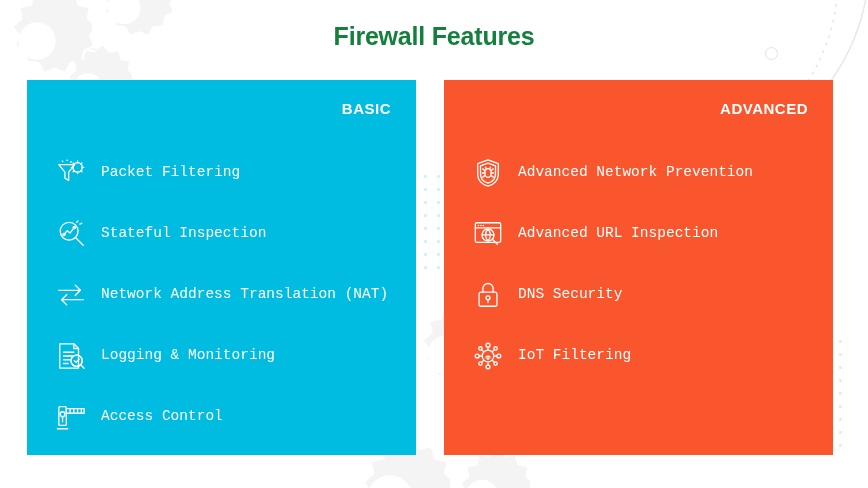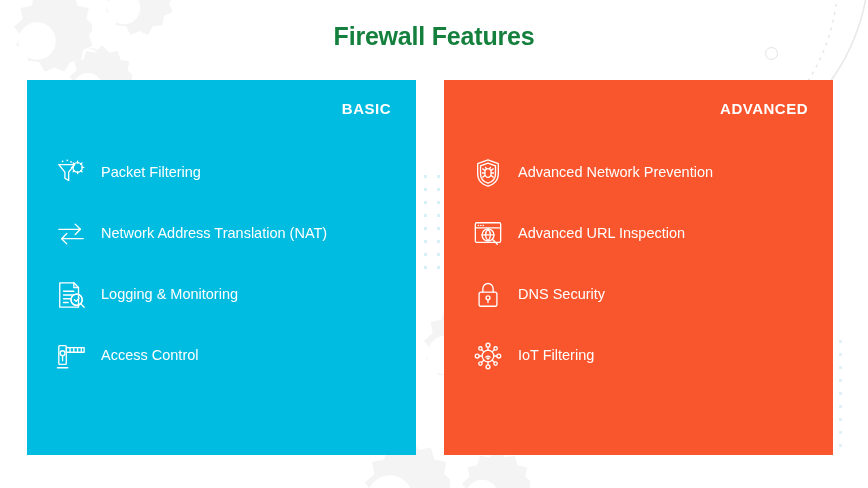--- a/index.html
+++ b/index.html
@@ -100,20 +100,21 @@
     left: 28px;
     right: 18px;
     list-style: none;
   }
 
   .feature-item {
     display: flex;
     align-items: center;
     height: 61px;
     gap: 14px;
+    font-family: Liberation Mono, monospace;
   }
 
   .feature-icon {
     width: 32px;
     height: 32px;
     flex: 0 0 32px;
     display: flex;
     align-items: center;
     justify-content: center;
   }
@@ -197,20 +198,33 @@
           <circle cx="23" cy="10" r="5"></circle>
           <path d="M23 3.4v2M23 14.6v2M29.6 10h-2M18.4 10h-2M27.7 5.3l-1.4 1.4M19.7 13.3l-1.4 1.4M27.7 14.7l-1.4-1.4M19.7 6.7l-1.4-1.4"></path>
           <circle cx="7" cy="3.5" r="0.9" fill="#ffffff" stroke="none"></circle>
           <circle cx="12" cy="2.4" r="0.9" fill="#ffffff" stroke="none"></circle>
           <circle cx="16" cy="4.2" r="0.9" fill="#ffffff" stroke="none"></circle>
         </svg>
       </span>
       <span class="feature-label">Packet Filtering</span>
     </li>
 
+    <li class="feature-item">
+      <span class="feature-icon">
+        <svg viewBox="0 0 32 32">
+          <circle cx="14" cy="13" r="9.5"></circle>
+          <path d="M20.8 19.8L29 28"></path>
+          <path d="M8.5 16.5l3.5-4 3 2.5 4.5-6"></path>
+          <circle cx="8.5" cy="16.5" r="1.2"></circle>
+          <circle cx="19.5" cy="9" r="1.2"></circle>
+          <path d="M22 3.5l1.5-1.5M25.5 5.5l2-1"></path>
+        </svg>
+      </span>
+      <span class="feature-label">Stateful Inspection</span>
+    </li>
 
     <li class="feature-item">
       <span class="feature-icon">
         <svg viewBox="0 0 32 32">
           <path d="M3 11h23l-5.5-5.5"></path>
           <path d="M26 11l-5.5 5.5"></path>
           <path d="M29 21H6l5.5-5.5"></path>
           <path d="M6 21l5.5 5.5"></path>
         </svg>
       </span>

